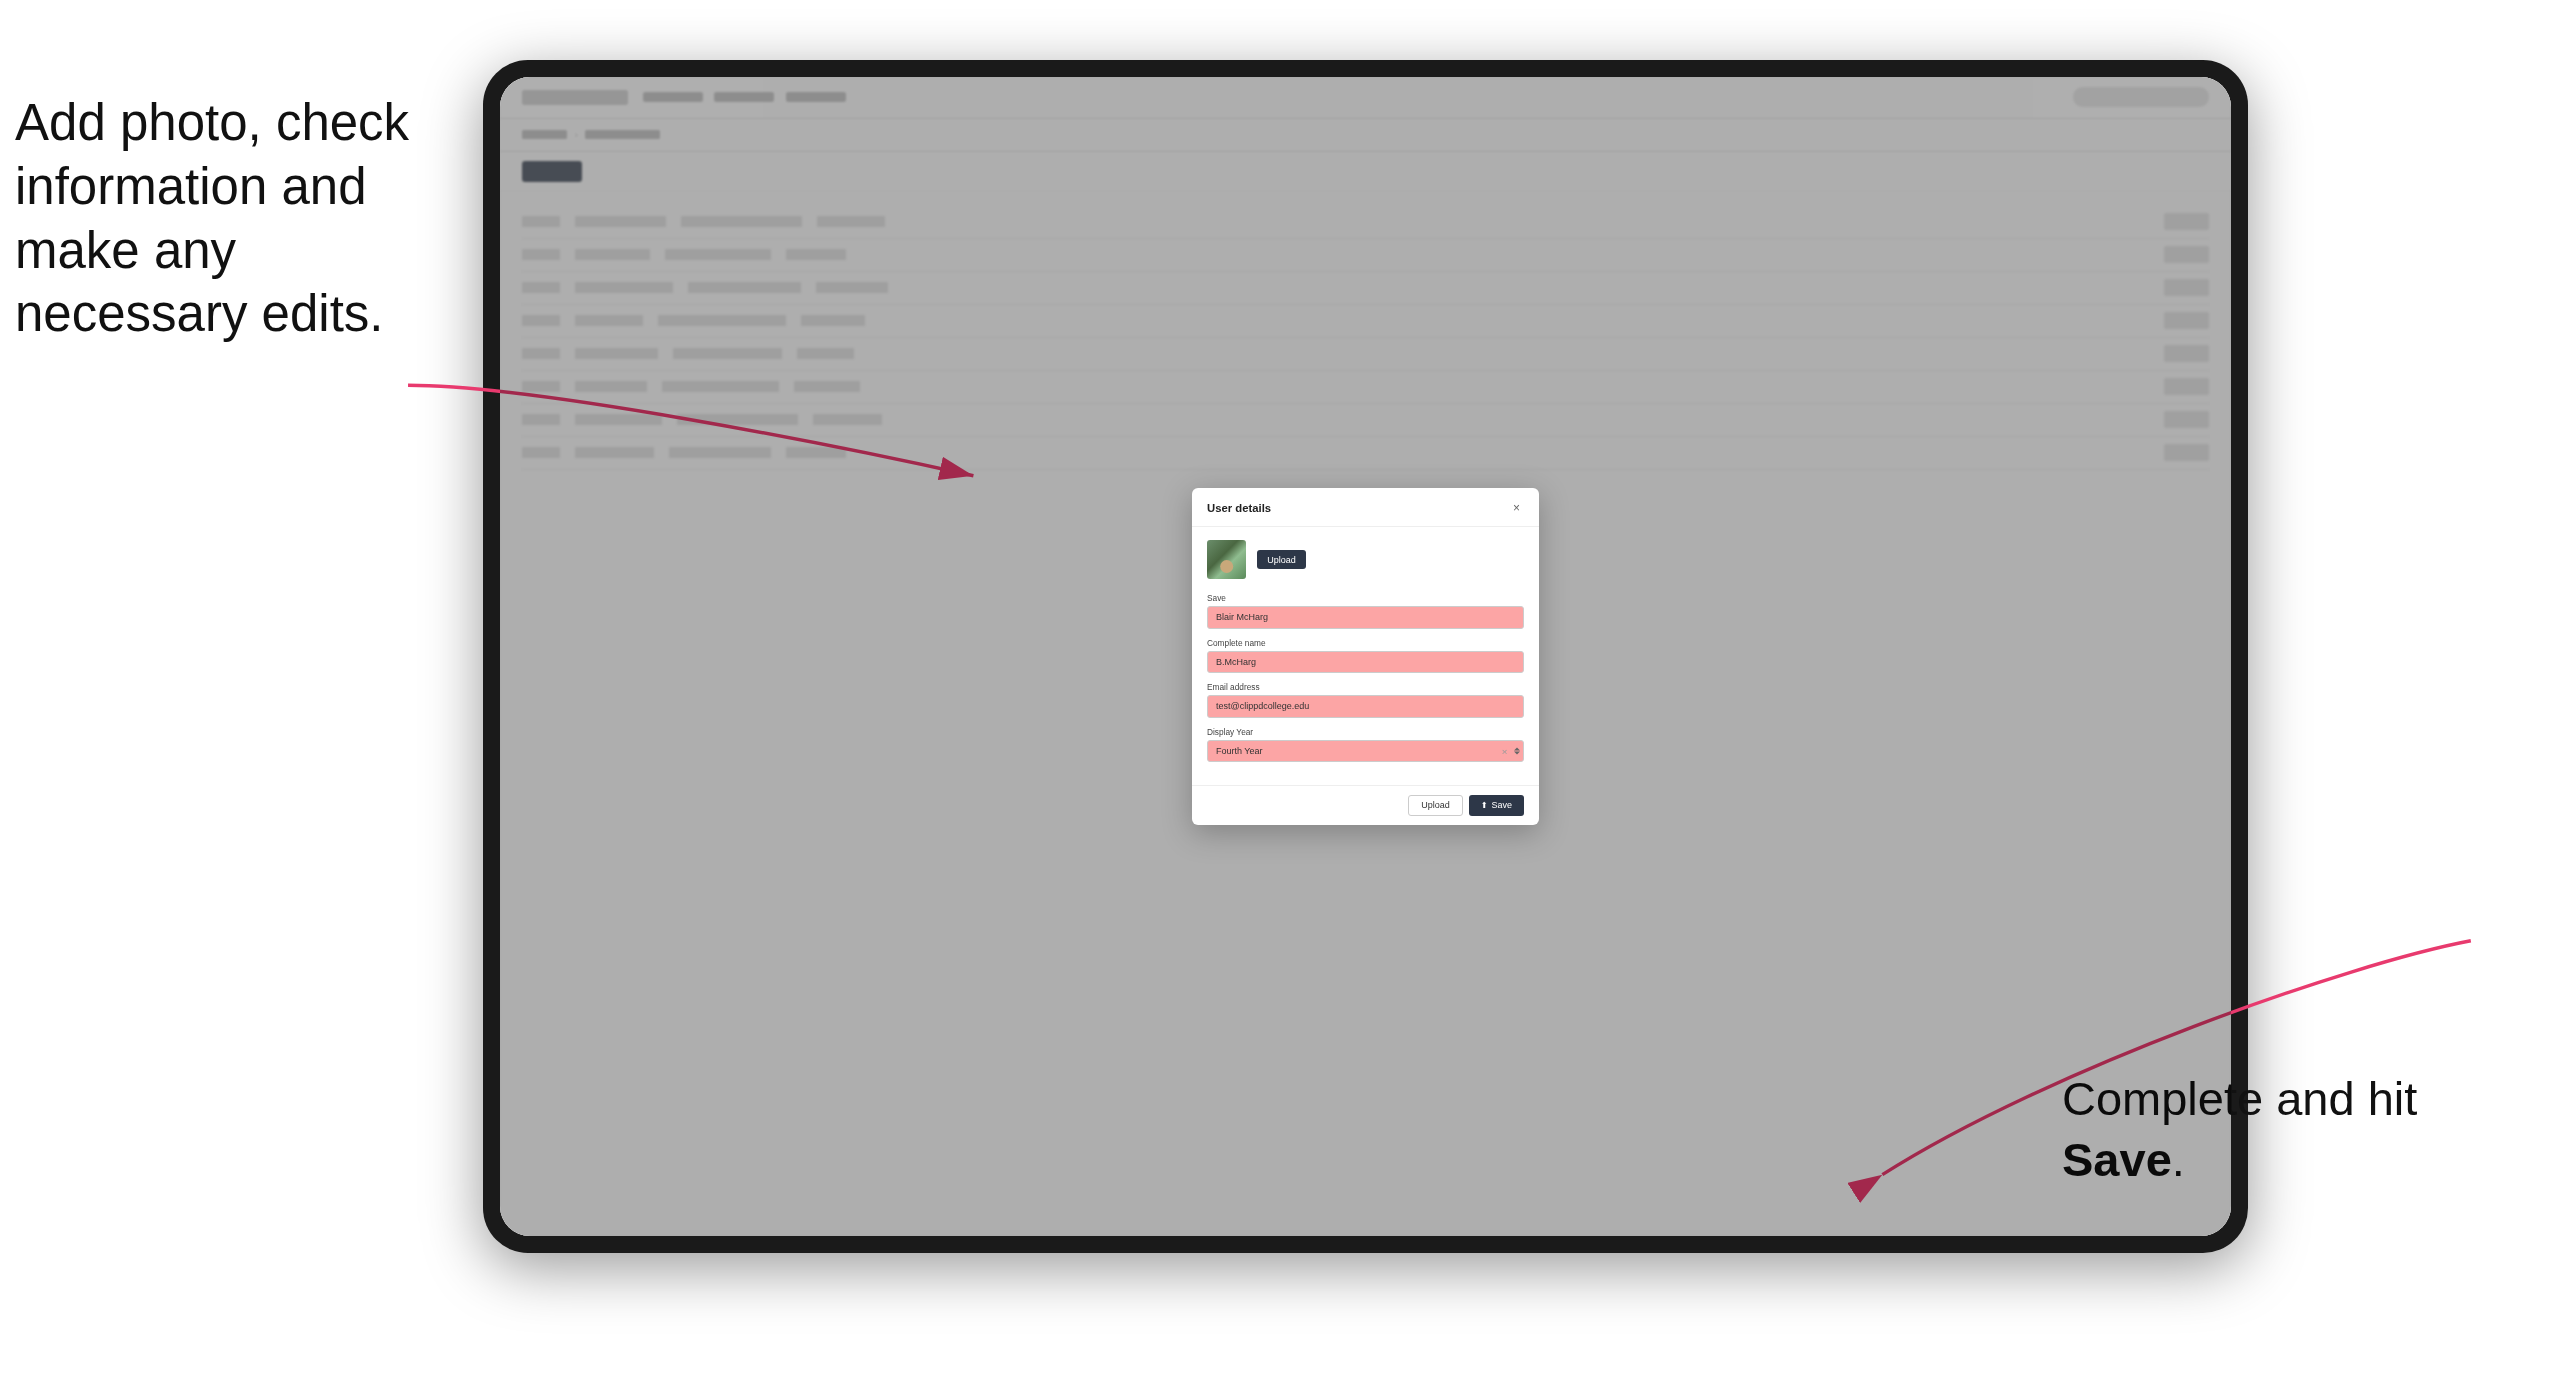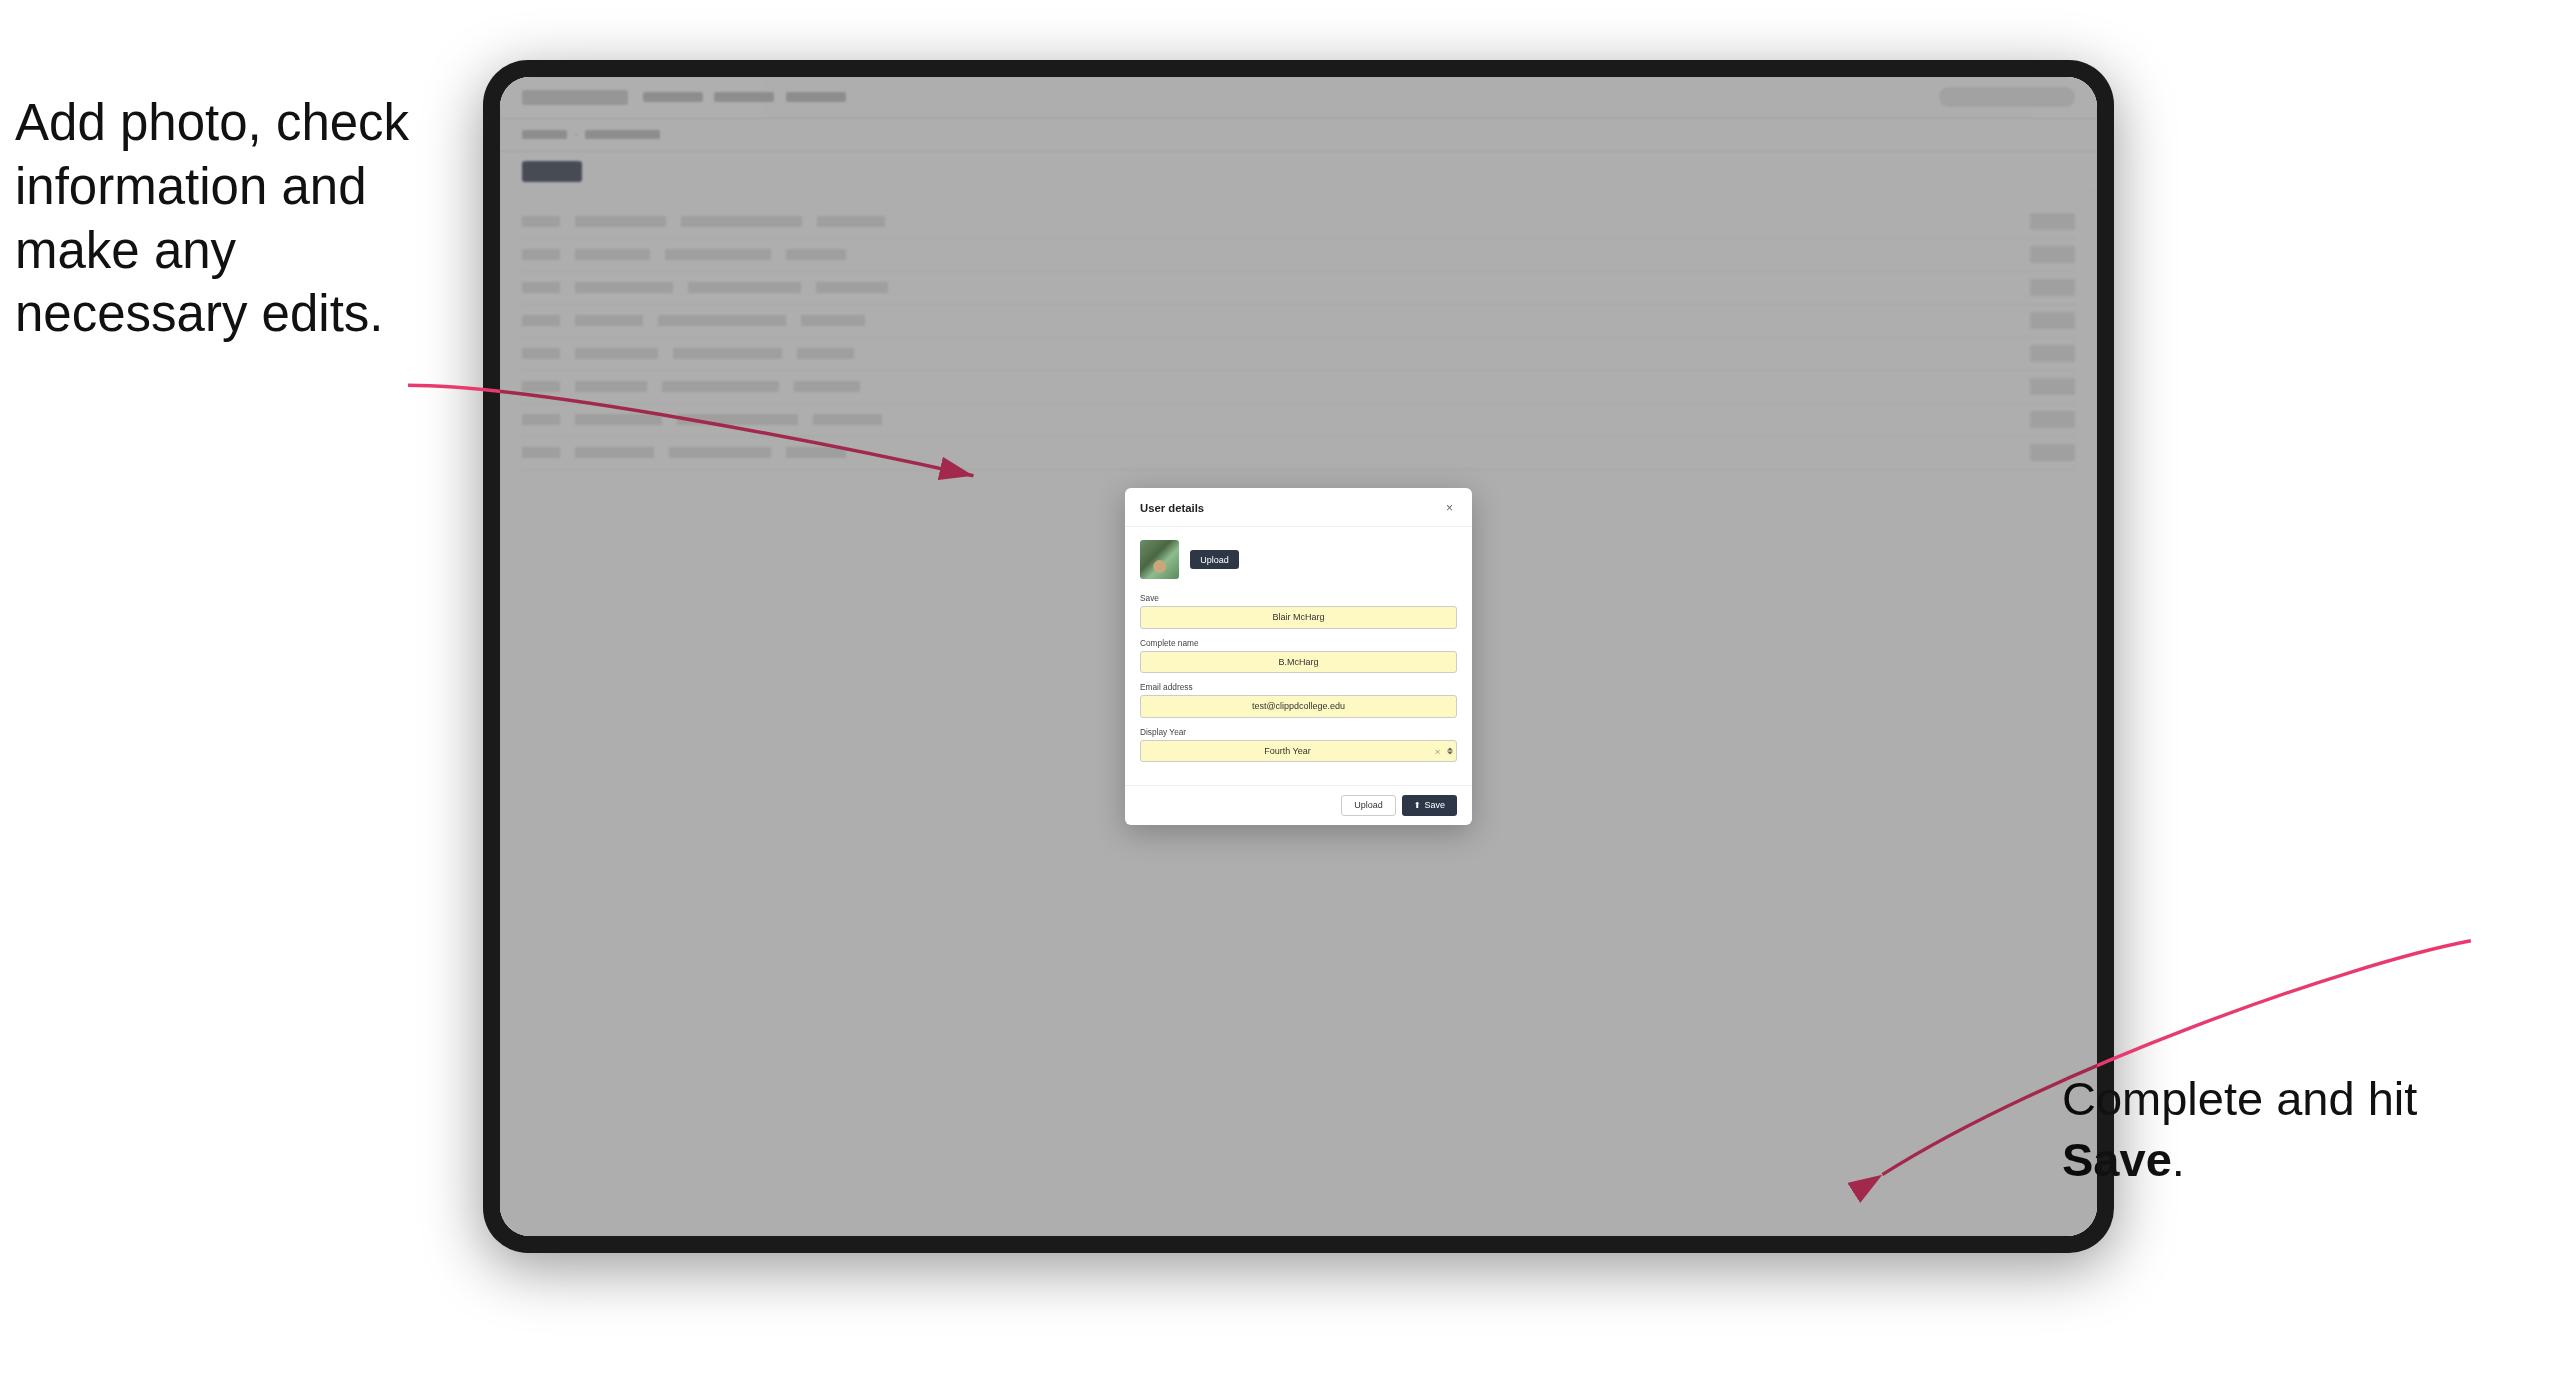--- a/index.html
+++ b/index.html
@@ -38,21 +38,21 @@
 
     .annotation-right strong {
       font-weight: 700;
     }
 
     
     .tablet {
       position: absolute;
       top: 60px;
       left: 483px;
-      width: 1631px;
+      width: 1765px;
       height: 1193px;
       background: #1a1a1a;
       border-radius: 45px;
       box-shadow: 0 15px 60px rgba(0,0,0,0.4);
       padding: 16.6px;
     }
 
     .tablet-screen {
       width: 100%;
       height: 100%;
@@ -284,22 +284,21 @@
     }
 
     .form-input {
       width: 100%;
       height: 22.6px;
       border: 0.8px solid #ccc;
       border-radius: 3px;
       padding: 0 8px;
       font-size: 9px;
       color: #333;
-      background: #fef9c3;
-      text-align: center;
+      background: #fca5a5;
     }
 
     
     .select-wrapper {
       position: relative;
       border-radius: 9px;
     }
 
     .select-wrapper .form-input {
       padding-right: 30px;

